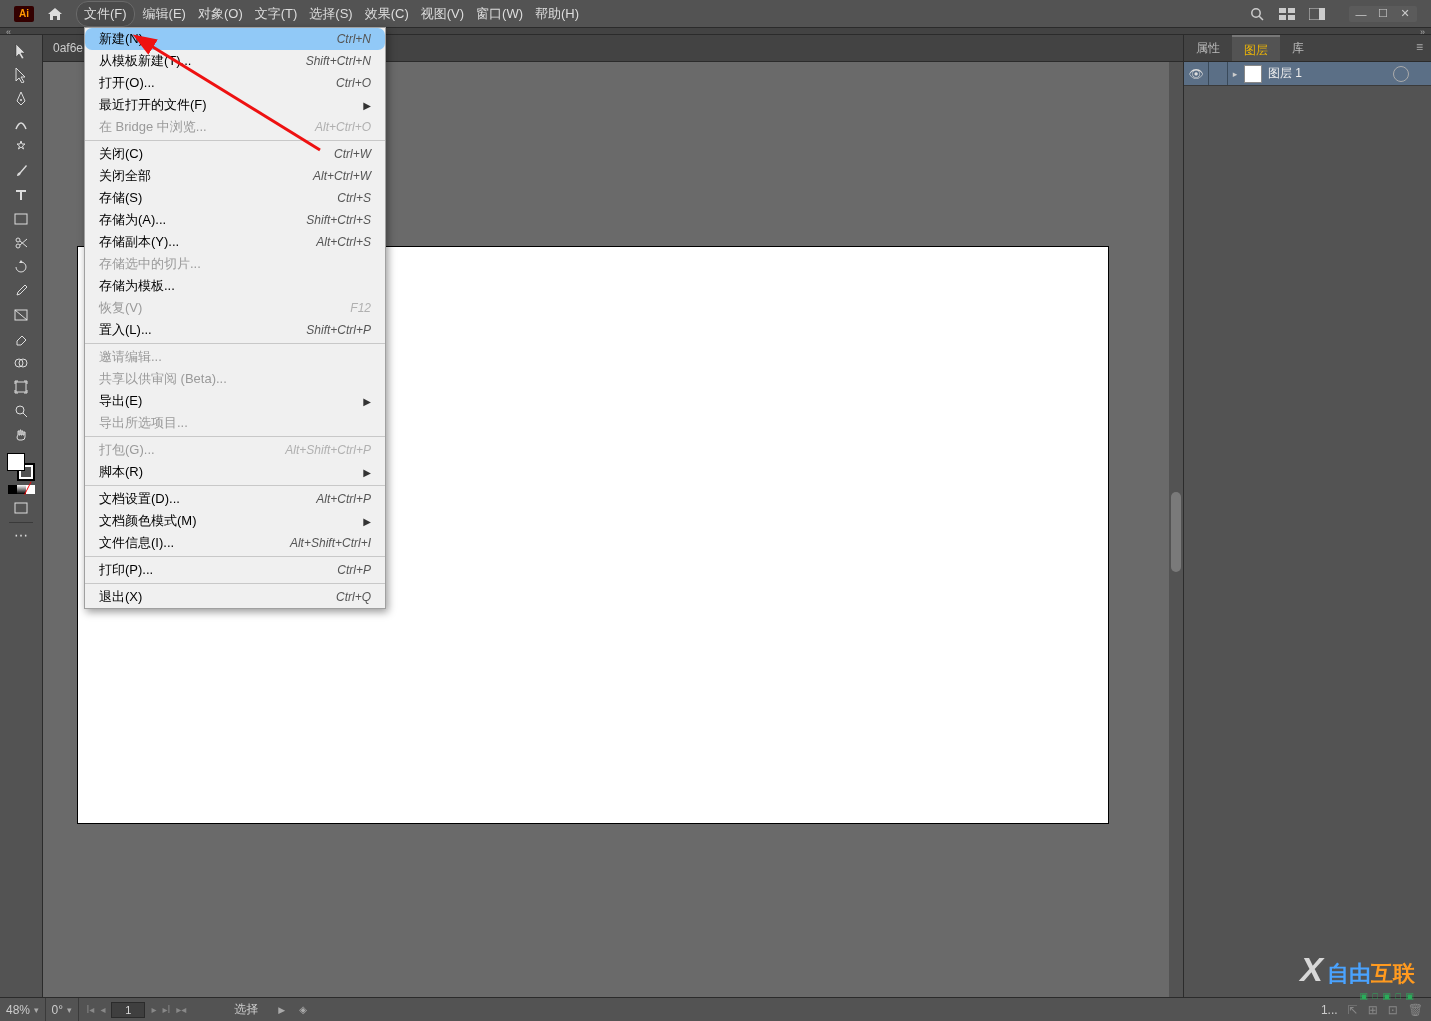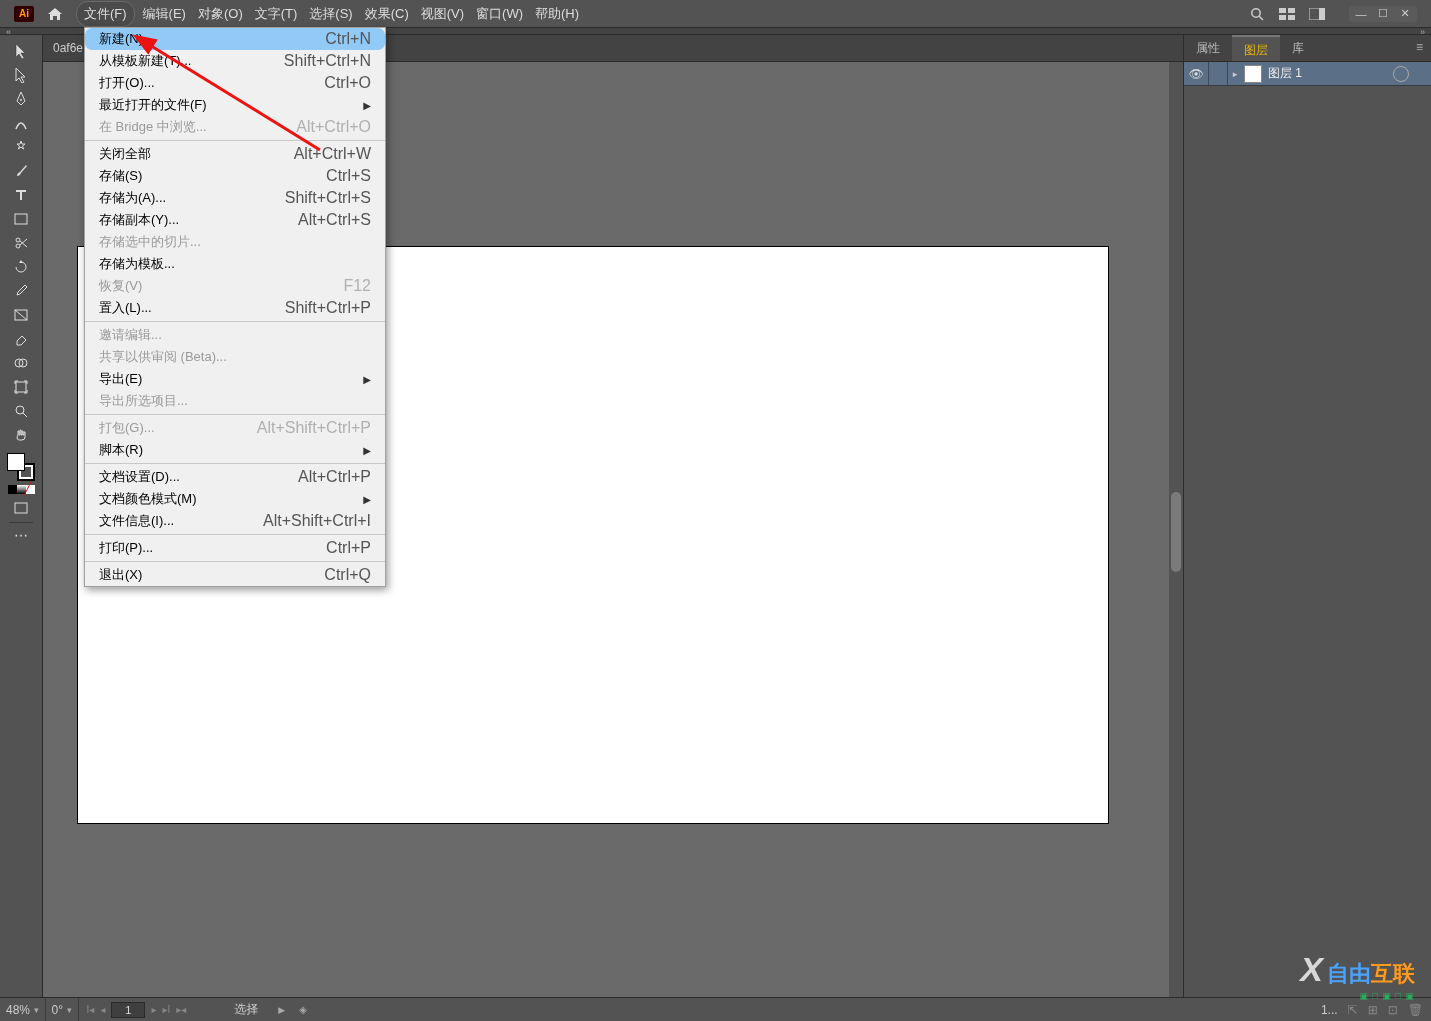--- a/index.html
+++ b/index.html
@@ -55,21 +55,21 @@
 .layer-row .lname { flex: 1; font-size: 12px; color: #eee; }
 .layer-row .target { width: 16px; height: 16px; border: 1px solid #aaa; border-radius: 50%; margin-right: 8px; }
 .layer-row .selbox { width: 10px; height: 10px; background: transparent; border: none; margin-right: 4px; }
 
 
 .dropdown { position: absolute; left: 84px; top: 27px; width: 302px; background: #f0f0f0; border: 1px solid #a0a0a0; box-shadow: 2px 3px 8px rgba(0,0,0,.4); z-index: 100; color: #000; font-size: 13px; }
 .dropdown .mi { display: flex; align-items: center; height: 22px; padding: 0 14px; cursor: pointer; border-radius: 7px; }
 .dropdown .mi.highlight { background: #91c9f7; }
 .dropdown .mi.disabled { color: #9a9a9a; cursor: default; }
 .dropdown .mi .lbl { flex: 1; }
-.dropdown .mi .sc { color: #555; font-size: 16px; }
+.dropdown .mi .sc { color: #555; font-size: 12px; font-style: italic; }
 .dropdown .mi.disabled .sc { color: #b0b0b0; }
 .dropdown .mi .arw { color: #333; font-size: 10px; }
 .dropdown .sep { height: 1px; background: #c8c8c8; margin: 2px 0; }
 
 
 .arrow-svg { position: absolute; left: 120px; top: 30px; z-index: 200; pointer-events: none; }
 
 
 .status { position: absolute; left: 0; right: 0; bottom: 0; height: 24px; background: #535353; border-top: 1px solid #2b2b2b; display: flex; align-items: center; font-size: 12px; color: #ccc; }
 .status .fld { display: flex; align-items: center; padding: 0 6px; border-right: 1px solid #3a3a3a; height: 100%; }
@@ -323,20 +323,24 @@
     <div class="mi">
       <span class="lbl">最近打开的文件(F)</span>
       <span class="arw">▶</span>
     </div>
     <div class="mi disabled">
       <span class="lbl">在 Bridge 中浏览...</span>
       <span class="sc">Alt+Ctrl+O</span>
     </div>
     <div class="sep"></div>
     <div class="mi">
+      <span class="lbl">关闭(C)</span>
+      <span class="sc">Ctrl+W</span>
+    </div>
+    <div class="mi">
       <span class="lbl">关闭全部</span>
       <span class="sc">Alt+Ctrl+W</span>
     </div>
     <div class="mi">
       <span class="lbl">存储(S)</span>
       <span class="sc">Ctrl+S</span>
     </div>
     <div class="mi">
       <span class="lbl">存储为(A)...</span>
       <span class="sc">Shift+Ctrl+S</span>

